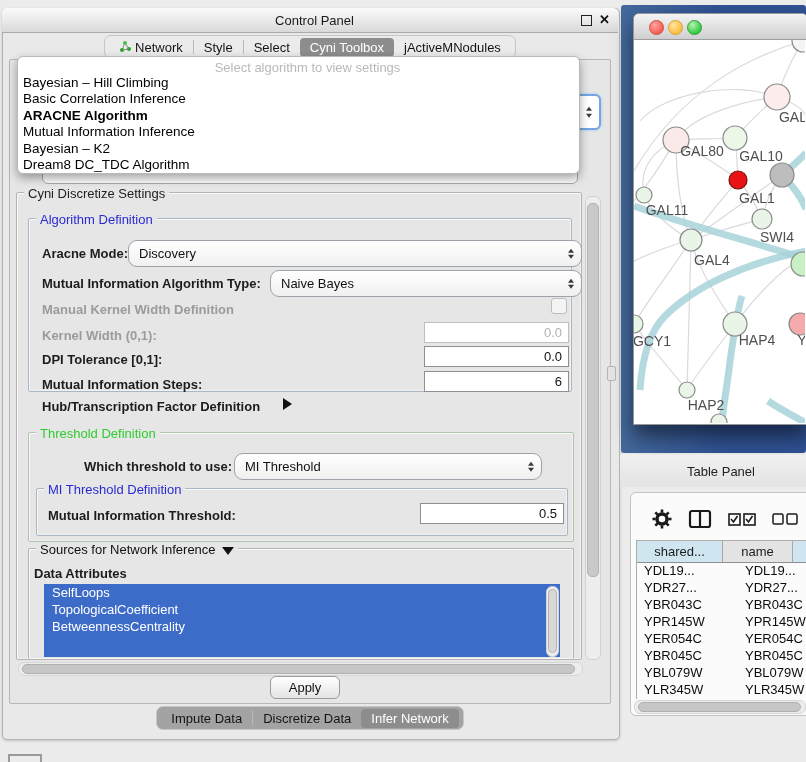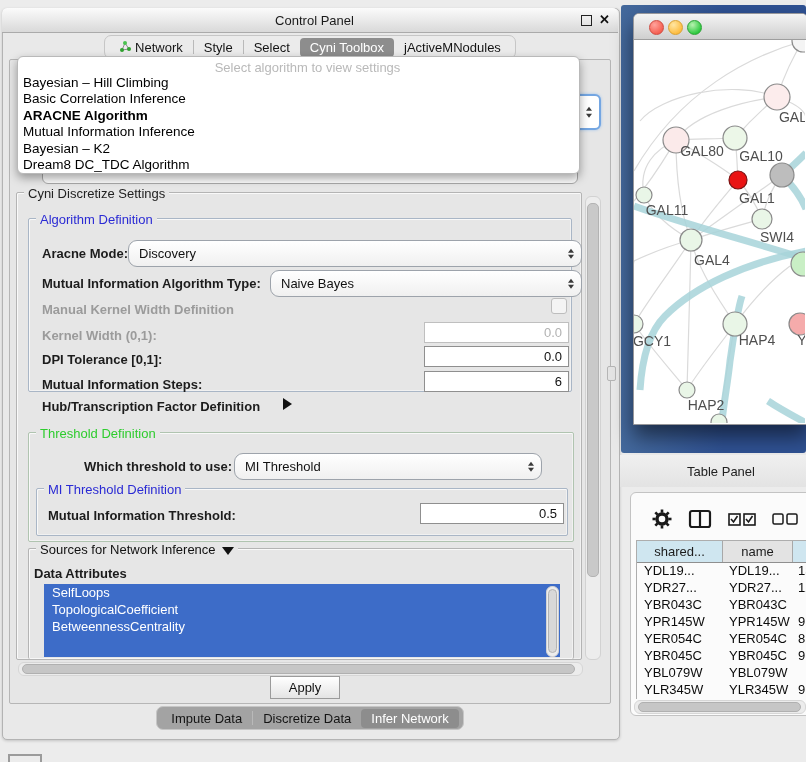--- a/index.html
+++ b/index.html
@@ -61,21 +61,21 @@
   .down-tri{display:inline-block;width:0;height:0;border-left:6px solid transparent;
     border-right:6px solid transparent;border-top:8px solid #111;margin-left:6px;vertical-align:middle;}
   
   .srclist{left:44px;top:584px;width:516px;height:73px;background:#3d6cc8;overflow:hidden;}
   .src-item{font-size:13px;color:#fff;height:17px;line-height:17px;padding-left:8px;white-space:nowrap;}
   .vsb{position:absolute;background:#ededed;border:1px solid #d2d2d2;border-radius:6px;}
   .vsb .thumb{position:absolute;left:1px;right:1px;background:#c9c9c9;border:1px solid #b3b3b3;border-radius:5px;}
   .hsb{position:absolute;background:#ececec;border:1px solid #d6d6d6;border-radius:6px;}
   .hsb .thumb{position:absolute;top:1px;bottom:1px;background:#c6c6c6;border:1px solid #b0b0b0;border-radius:5px;}
   .btn{position:absolute;background:linear-gradient(#ffffff,#e4e4e4);border:1px solid #9b9b9b;
-    border-radius:0;font-size:13px;color:#111;display:flex;align-items:center;justify-content:center;}
+    border-radius:6px;font-size:13px;color:#111;display:flex;align-items:center;justify-content:center;}
   .splitter{left:607px;top:366px;width:7px;height:13px;border:1px solid #b5b5b5;border-radius:2px;
     background:#e4e4e4;}
   
   .net-desktop{left:621px;top:5px;width:185px;height:448px;border-radius:3px;
     background:linear-gradient(90deg,#44699c,#2f5192 55%);}
   .mac-win{left:633px;top:13px;width:173px;height:410px;background:#fff;border:1px solid #97979a;
     border-radius:6px 6px 0 0;box-shadow:0 12px 20px rgba(0,0,0,.5);}
   .mac-titlebar{left:0;top:0;right:0;height:25px;border-radius:5px 5px 0 0;
     background:linear-gradient(#f4f4f4,#cfcfcf);border-bottom:1px solid #9e9e9e;}
   .tl{position:absolute;top:6px;width:13px;height:13px;border-radius:50%;}
@@ -90,21 +90,21 @@
   .tp-panel{left:630px;top:492px;width:200px;height:222px;background:#fbfbfb;
     border:1px solid #c3c3c3;border-radius:6px;}
   .tp-toolbar{left:644px;top:503px;width:162px;height:32px;display:flex;align-items:center;gap:16px;}
   .grid{position:absolute;left:636px;top:540px;width:170px;height:158px;overflow:hidden;
     border-left:1px solid #adadad;border-top:1px solid #adadad;font-size:13px;}
   .grid-hdr{display:flex;height:21px;border-bottom:1px solid #8f8f8f;}
   .grid-hdr .hc{display:flex;align-items:center;justify-content:center;border-right:1px solid #a8a8a8;
     color:#1c1c1c;overflow:hidden;white-space:nowrap;flex:none;}
   .hc.hl{background:#cfe6f0;}
   .hc.plain{background:#e3e3e3;}
-  .grow{display:flex;height:17px;color:#0c0c0c;}
+  .grow{display:flex;height:17px;color:#0c0c0c;gap:16px;}
   .grow .c{padding-left:7px;white-space:nowrap;overflow:hidden;flex:none;}
   .icon-btn{display:flex;align-items:center;}
   .mini-box{left:8px;top:754px;width:30px;height:16px;border:2px solid #9b9b9b;background:#ececec;}
 </style>
 </head>
 <body>
 
 <div class="screen">
 
   <div class="abs cp-win"></div>

